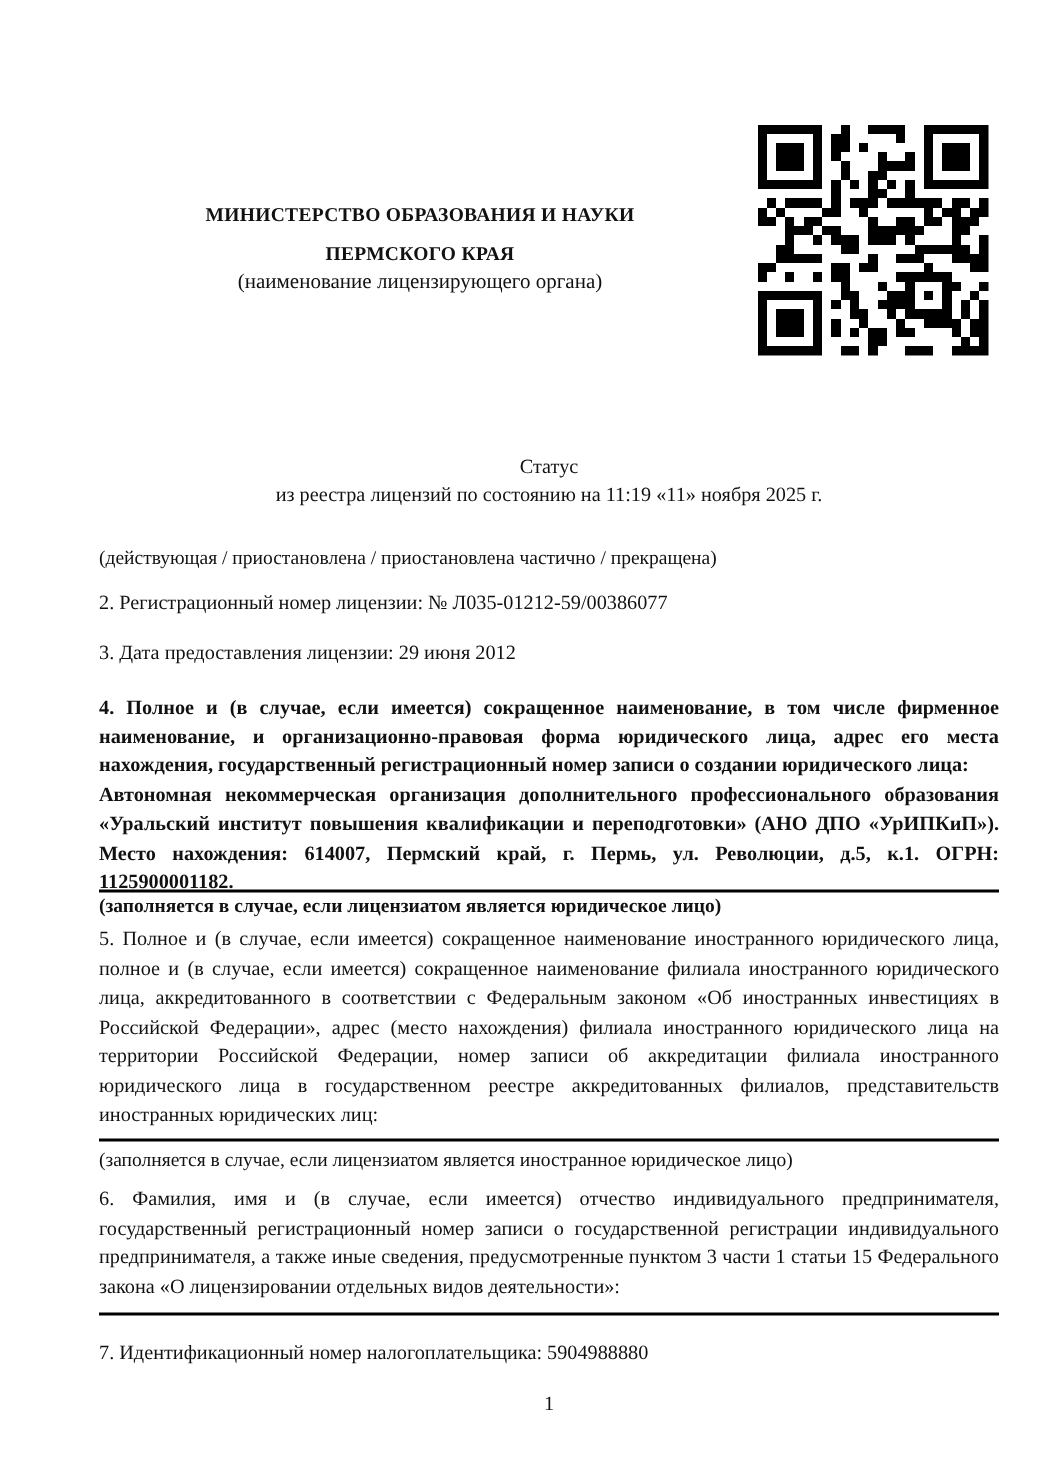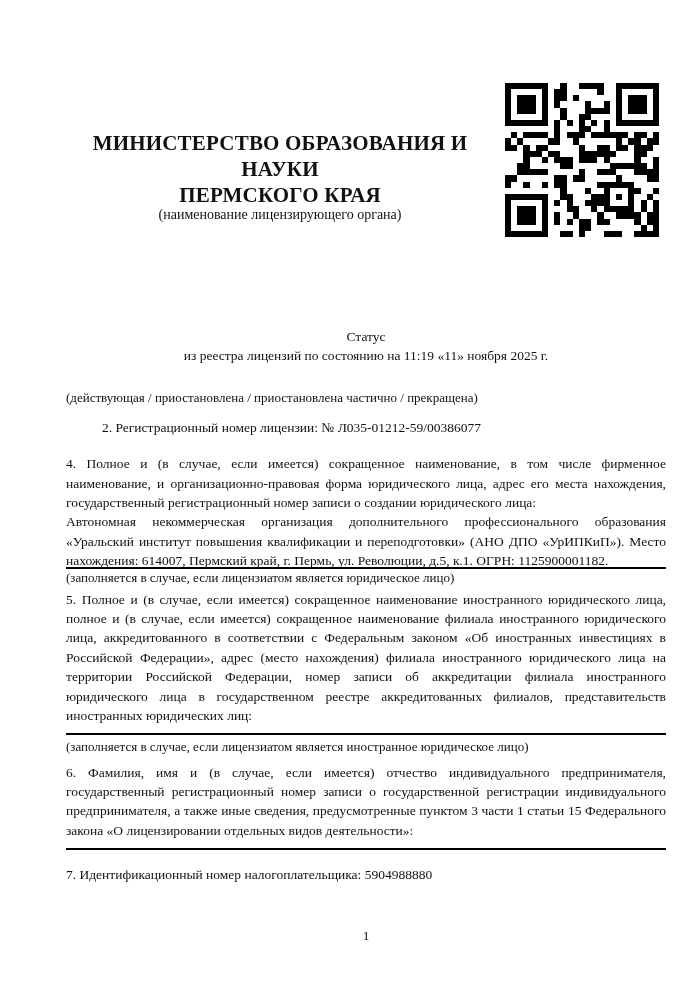--- a/index.html
+++ b/index.html
@@ -22,21 +22,21 @@
     width:154px;height:154px;
   }
   .qr svg{display:block;width:154px;height:154px;}
   .ministry{
     margin-top:130px;
     width:428px;
     text-align:center;
   }
   .ministry-line{
     font-weight:bold;
-    font-size:21px;
+    font-size:13px;
     line-height:26px;
     letter-spacing:.2px;
   }
   .small-caption{
     font-size:14px;
     line-height:13px;
   }
   .ministry .small-caption{margin-top:0;}
   .doc-title{
     margin-top:106px;
@@ -51,23 +51,23 @@
     font-size:13px;
     line-height:13px;
   }
   .rule{
     border:none;
     border-top:2px solid #000;
     margin:0;
   }
   .item1{margin-top:25px;}
   .item1 .item-caption{margin-top:5px;}
-  .item2{margin-top:14px;margin-left:36px;}
+  .item2{margin-top:14px;}
   .item3{margin-top:14px;}
-  .item4{margin-top:17px;}
+  .item4{margin-top:17px;font-weight:bold;}
   .item4 .rule{margin-top:-4px;}
   .item4 .item-caption{margin-top:2px;}
   .item5{margin-top:6px;}
   .item5 .rule{margin-top:7px;}
   .item5 .item-caption{margin-top:5px;}
   .item6{margin-top:10px;}
   .item6 .rule{margin-top:8px;}
   .item6 .item-caption{margin-top:6px;}
   .item7{margin-top:15px;}
   .page-number{
@@ -405,20 +405,23 @@
     </div>
 
     <div class="item item1">
       <div class="item-caption">(действующая / приостановлена / приостановлена частично / прекращена)</div>
     </div>
 
     <div class="item item2">
       <p>2. Регистрационный номер лицензии: № Л035-01212-59/00386077</p>
     </div>
 
+    <div class="item item3">
+      <p>3. Дата предоставления лицензии: 29 июня 2012</p>
+    </div>
 
     <div class="item item4">
       <p class="just">4. Полное и (в случае, если имеется) сокращенное наименование, в том числе фирменное наименование, и организационно-правовая форма юридического лица, адрес его места нахождения, государственный регистрационный номер записи о создании юридического лица:</p>
       <p class="just">Автономная некоммерческая организация дополнительного профессионального образования «Уральский институт повышения квалификации и переподготовки» (АНО ДПО «УрИПКиП»). Место нахождения: 614007, Пермский край, г. Пермь, ул. Революции, д.5, к.1. ОГРН: 1125900001182.</p>
       <hr class="rule">
       <div class="item-caption">(заполняется в случае, если лицензиатом является юридическое лицо)</div>
     </div>
 
     <div class="item item5">
       <p class="just">5. Полное и (в случае, если имеется) сокращенное наименование иностранного юридического лица, полное и (в случае, если имеется) сокращенное наименование филиала иностранного юридического лица, аккредитованного в соответствии с Федеральным законом «Об иностранных инвестициях в Российской Федерации», адрес (место нахождения) филиала иностранного юридического лица на территории Российской Федерации, номер записи об аккредитации филиала иностранного юридического лица в государственном реестре аккредитованных филиалов, представительств иностранных юридических лиц:</p>

